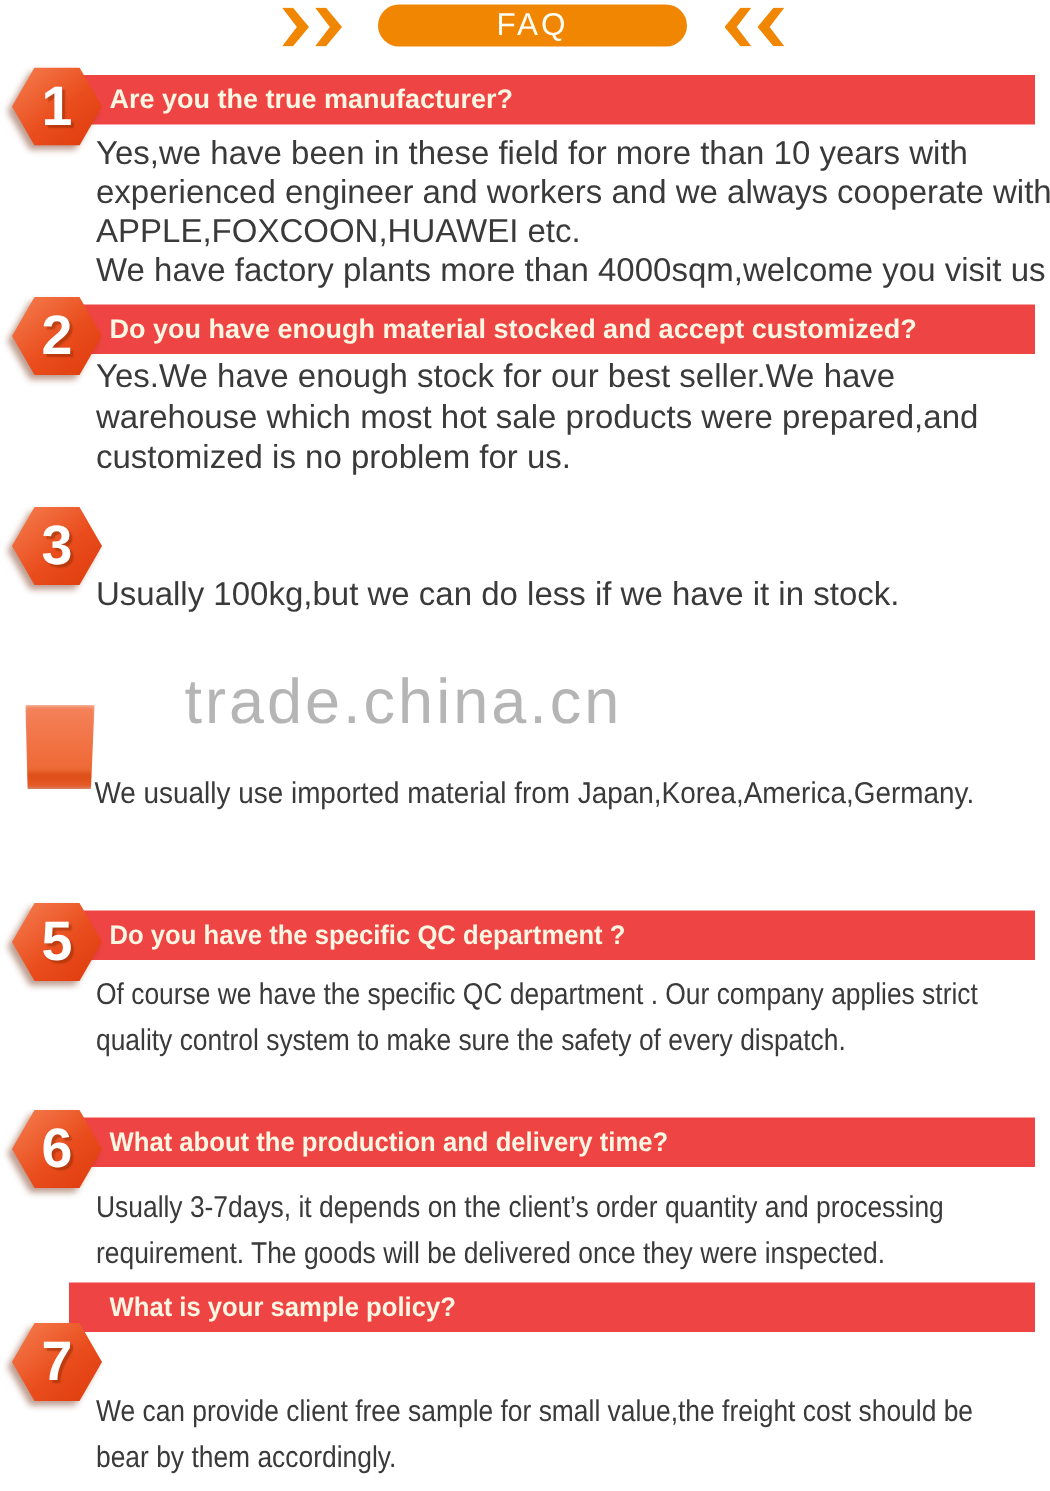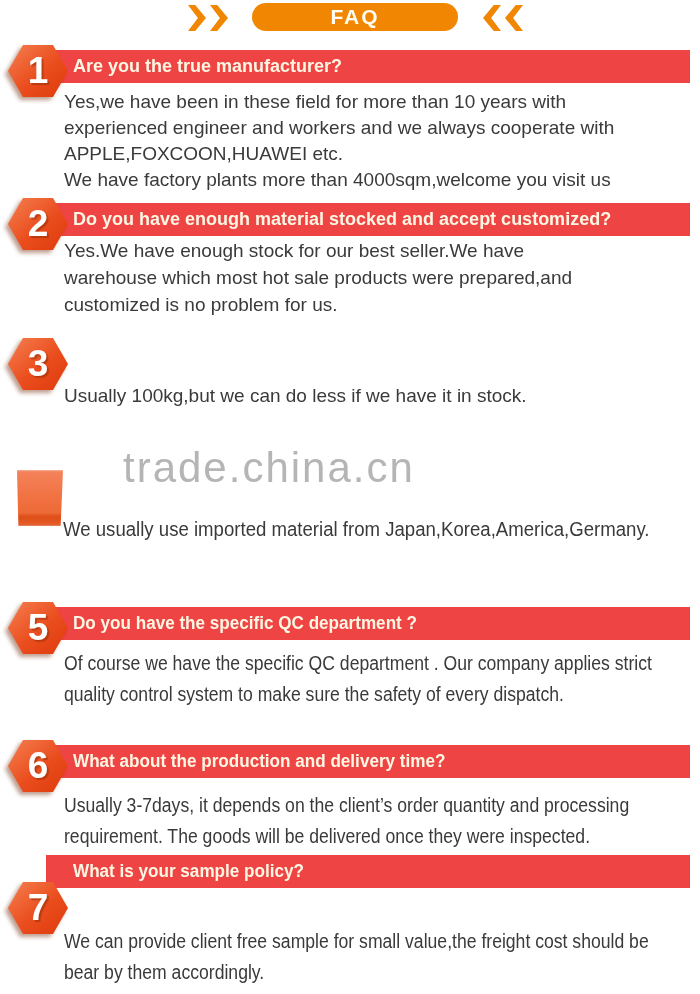--- a/index.html
+++ b/index.html
@@ -5,40 +5,40 @@
   html,body { margin:0; padding:0; background:#ffffff; }
   body { font-family:"Liberation Sans", sans-serif; }
   .page { position:relative; width:700px; height:994px; background:#ffffff; overflow:hidden; }
 
   
   .chev { position:absolute; top:5px; width:18px; height:26px; background:#F18602;
           clip-path:polygon(0 0, 40% 0, 100% 50%, 40% 100%, 0 100%, 55% 50%); }
   .chev.flip { transform:scaleX(-1); }
   .banner { position:absolute; left:252px; top:3px; width:206px; height:28px; background:#F18602;
             border-radius:14px; display:flex; align-items:center; justify-content:center;
-            color:#FFFDF4; font-weight:bold; font-size:21px; letter-spacing:2px; }
+            color:#FFFDF4; font-weight:normal; font-size:21px; letter-spacing:2px; }
 
   
   .badge { position:absolute; left:8px; width:60px; height:54px; z-index:2;
            filter:drop-shadow(-3px 3px 2px rgba(110,35,5,0.45)); }
   .badge .hex { width:100%; height:100%;
            clip-path:polygon(25% 2%, 75% 2%, 100% 50%, 75% 98%, 25% 98%, 0% 50%);
            background:linear-gradient(140deg,#F58052 0%,#EA4D1D 55%,#DE3A0C 100%);
            display:flex; align-items:center; justify-content:center;
            color:#ffffff; font-weight:bold; font-size:37px;
            text-shadow:2px 2px 1px rgba(150,45,5,0.55); }
 
   
   .qbar { position:absolute; left:46px; width:644px; height:33px; background:#ef4444; z-index:1;
           display:flex; align-items:center; padding-left:27px; box-sizing:border-box; }
   .qbar span { color:#FDF6E3; font-weight:bold; font-size:18px; white-space:pre; }
   .qbar span.cond { transform:scaleX(0.95); transform-origin:0 50%; }
 
   
-  .answer { position:absolute; left:64px; margin:0; color:#3A3A3A; font-size:19px;
+  .answer { position:absolute; left:64px; margin:0; color:#3A3A3A; font-size:22px;
             line-height:26px; white-space:pre; }
   .answer.lh27 { line-height:27px; }
   .answer.narrow { font-size:20px; line-height:31px; transform:scaleX(0.88); transform-origin:0 0; }
   .answer.narrow4 { left:63px; font-size:20px; line-height:27px; transform:scaleX(0.93); transform-origin:0 0; }
 
   
   .watermark { position:absolute; left:123px; top:444px; font-size:42px; color:#B5B5B5;
                letter-spacing:2px; z-index:0; white-space:pre; }
   .blob { position:absolute; left:16px; top:470px; width:48px; height:56px; z-index:1;
           clip-path:polygon(2% 0%, 98% 0%, 93% 100%, 5% 100%);

